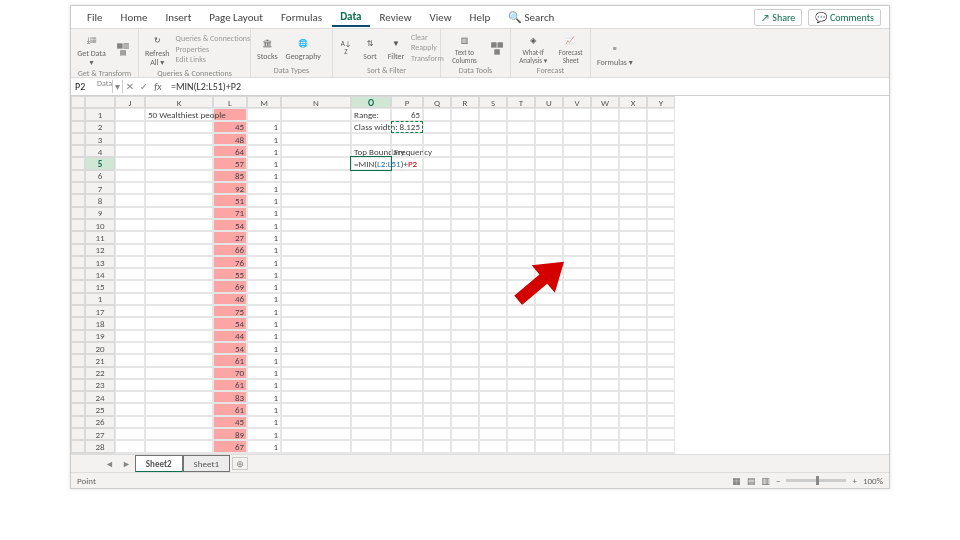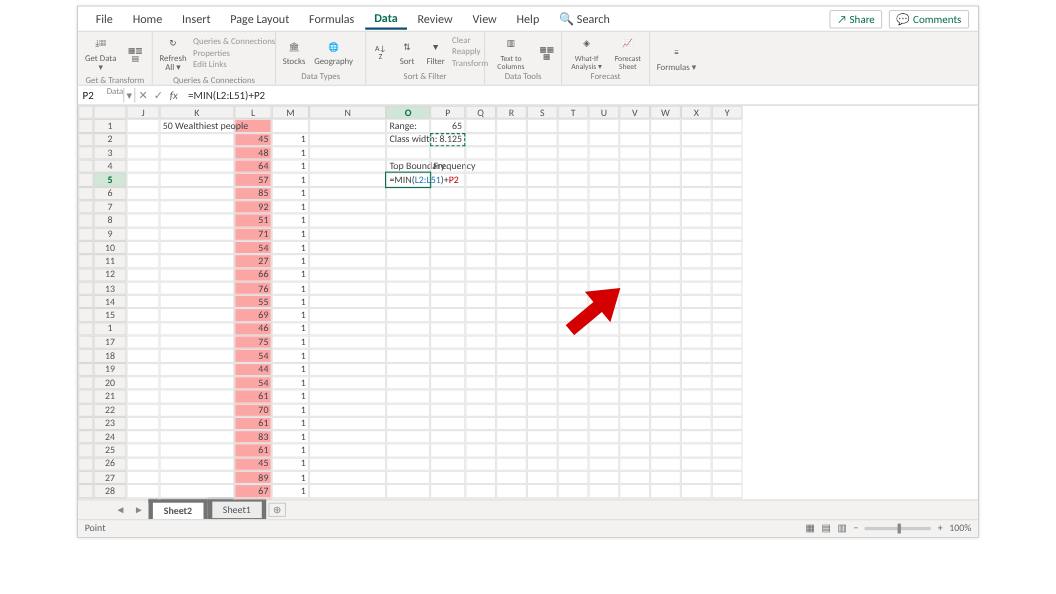--- a/index.html
+++ b/index.html
@@ -200,21 +200,21 @@
     height: 18px;
     background: #f3f2f1;
     border-top: 1px solid #ddd;
     font-size: 9px;
     padding-left: 30px;
     gap: 0;
   }
   .sheet-tab {
     padding: 2px 10px;
     background: #ececec;
-    border: 4px solid #737373;
+    border: 1px solid #737373;
     color: #555;
   }
   .sheet-tab.active {
     background: #fff;
     border-bottom: 2px solid #0b6e4f;
     font-weight: bold;
   }
   .sheet-add { width:16px; text-align:center; color:#888; border:1px solid #ccc; margin-left:2px;}
   
   .statusbar {

